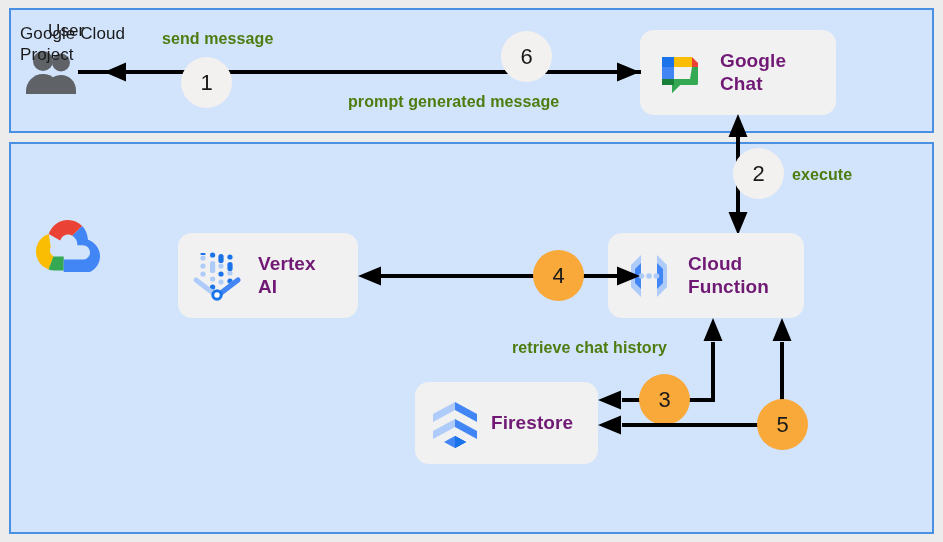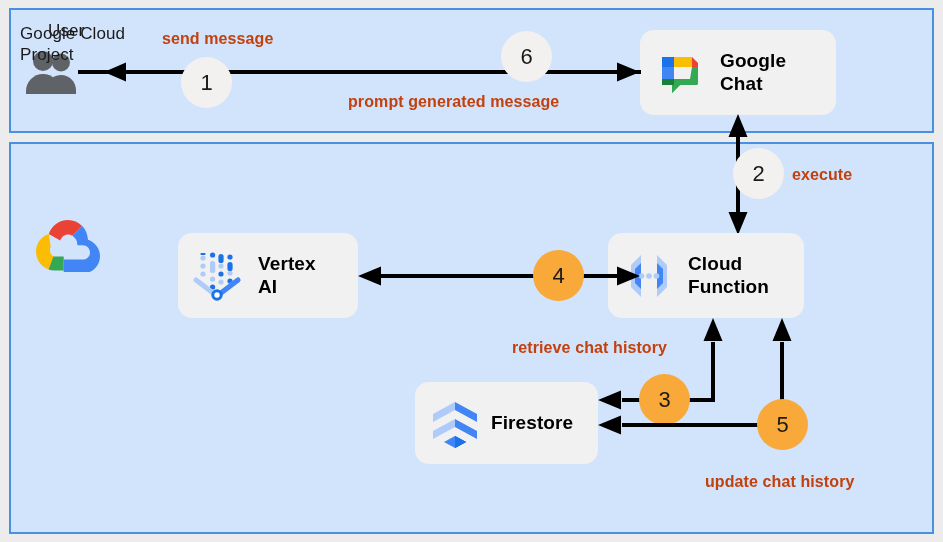--- a/index.html
+++ b/index.html
@@ -45,21 +45,21 @@
     position: absolute;
     background: #f1f1f1;
     border-radius: 14px;
     display: flex;
     align-items: center;
     box-sizing: border-box;
   }
   .card .card-label {
     font-size: 19px;
     font-weight: bold;
-    color: #000000;
+    color: #701a75;
     line-height: 1.2;
     white-space: pre-line;
     letter-spacing: .1px;
   }
   .card .card-icon {
     flex: 0 0 auto;
     display: flex;
     align-items: center;
     justify-content: center;
   }
@@ -83,21 +83,21 @@
 
   
   .edge { position: absolute; }
   svg.edge { overflow: visible; }
   .ln { stroke: #000; stroke-width: 4; fill: none; }
 
   
   .flow-label {
     position: absolute;
     font-size: 16px;
-    color: #c2410c;
+    color: #4d7c0f;
     line-height: 1.28;
     white-space: pre-line;
     letter-spacing: .1px;
   }
   .fl-center { text-align: center; }
 
   #label-send-message      { left: 162px; top: 29px; font-weight: 600; }
   #label-answer-generated  { left: 348px; top: 92px; font-weight: 600; }
   #label-execute           { left: 792px; top: 165px; font-weight: 600; }
   #label-prompt-gemini     { left: 410px; top: 185px; width: 204px; text-align: center; }
@@ -272,15 +272,14 @@
   </svg>
   <div class="badge badge-accent" id="badge-3">3</div>
   <div class="flow-label" id="label-retrieve">retrieve chat history</div>
 
   <svg class="edge" style="left:596px; top:318px; width:200px; height:130px;" viewBox="0 0 200 130">
     <path class="ln" d="M186 24 V107 H26"></path>
     <polygon points="186,0 176.5,23 195.5,23" fill="#000"></polygon>
     <polygon points="2,107 25,97.5 25,116.5" fill="#000"></polygon>
   </svg>
   <div class="badge badge-accent" id="badge-5">5</div>
-  <div class="flow-label" id="label-update">update chat history</div>
 
 </div>
 
 </body></html>

